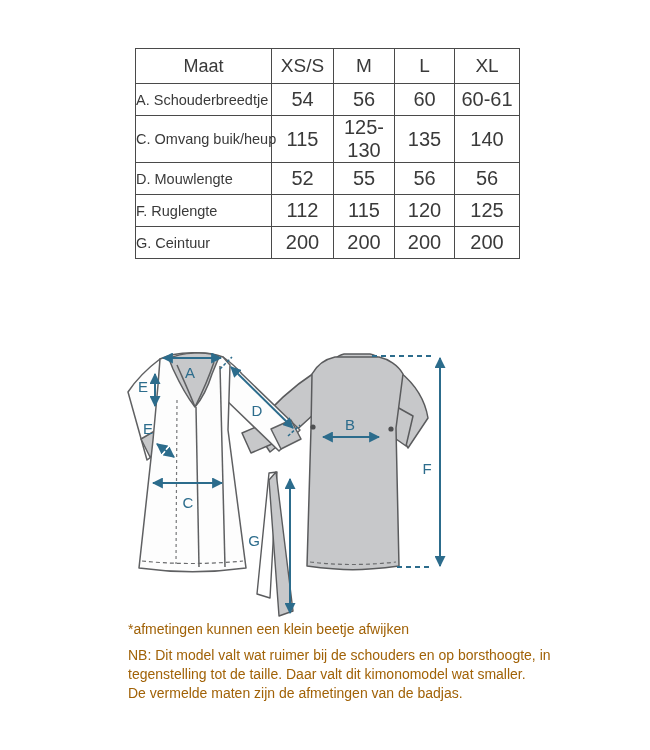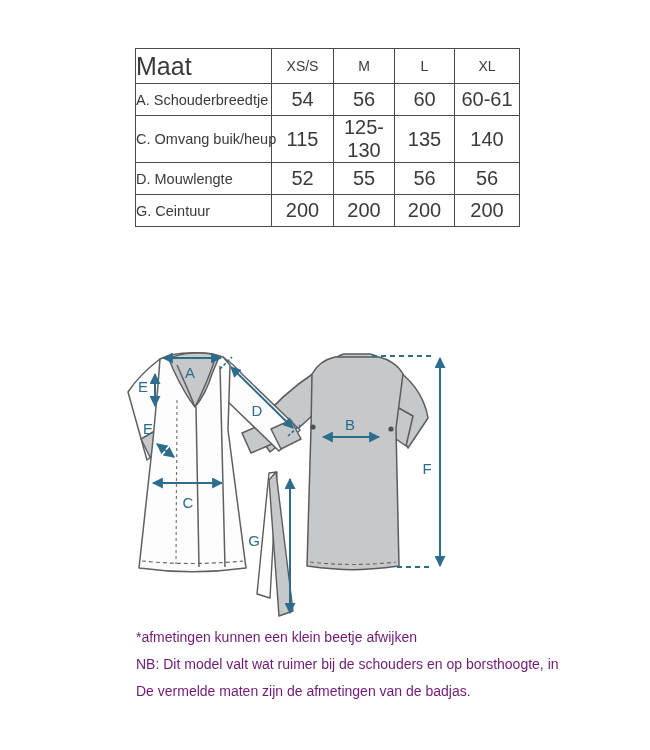--- a/index.html
+++ b/index.html
@@ -11,33 +11,33 @@
   
   table.size-table {
     position:absolute; left:135px; top:48px;
     border-collapse:collapse; table-layout:fixed; width:384px;
     background:#fff;
   }
   table.size-table th, table.size-table td {
     border:1.5px solid #4a4a4a; font-weight:400; color:#3a3a3a;
     vertical-align:middle; padding:0;
   }
-  th.h-label { height:34px; text-align:left; padding-left:10px; font-size:25px; }
-  th.h-size  { text-align:center; font-size:14px; }
+  th.h-label { height:34px; text-align:center; padding-left:10px; font-size:18px; }
+  th.h-size  { text-align:center; font-size:19px; }
   td.r-label { height:31px; text-align:left; padding-left:9px; font-size:14.5px; white-space:nowrap; }
   td.r-val   { text-align:center; font-size:20px; }
 
   
   svg.diagram { position:absolute; left:120px; top:340px; }
   .lbl { font-family:"Liberation Sans", sans-serif; font-size:15px; fill:#2c6c8c; }
 
   
   .notes { position:absolute; left:128px; top:620px; }
   .notes p {
-    margin:8px; font-size:14px; line-height:19px; color:#701a75; white-space:nowrap;
+    margin:0; font-size:14px; line-height:19px; color:#a16207; white-space:nowrap;
   }
   .notes p.nb-start { margin-top:7px; }
 </style>
 </head>
 <body>
 
 <div class="canvas">
 
   <table class="size-table">
     <colgroup>
@@ -70,20 +70,27 @@
         <td class="r-val">125-130</td>
         <td class="r-val">135</td>
         <td class="r-val">140</td>
       </tr>
       <tr>
         <td class="r-label">D. Mouwlengte</td>
         <td class="r-val">52</td>
         <td class="r-val">55</td>
         <td class="r-val">56</td>
         <td class="r-val">56</td>
+      </tr>
+      <tr>
+        <td class="r-label">F. Ruglengte</td>
+        <td class="r-val">112</td>
+        <td class="r-val">115</td>
+        <td class="r-val">120</td>
+        <td class="r-val">125</td>
       </tr>
       <tr>
         <td class="r-label">G. Ceintuur</td>
         <td class="r-val">200</td>
         <td class="r-val">200</td>
         <td class="r-val">200</td>
         <td class="r-val">200</td>
       </tr>
     </tbody>
   </table>
@@ -163,16 +170,17 @@
       <text class="lbl" x="68" y="168">C</text>
       <text class="lbl" x="134" y="206">G</text>
       <text class="lbl" x="230" y="90">B</text>
       <text class="lbl" x="307" y="134">F</text>
     </g>
   </svg>
 
   <div class="notes">
     <p>*afmetingen kunnen een klein beetje afwijken</p>
     <p class="nb-start">NB: Dit model valt wat ruimer bij de schouders en op borsthoogte, in</p>
+    <p>tegenstelling tot de taille. Daar valt dit kimonomodel wat smaller.</p>
     <p>De vermelde maten zijn de afmetingen van de badjas.</p>
   </div>
 
 </div>
 
 </body></html>

